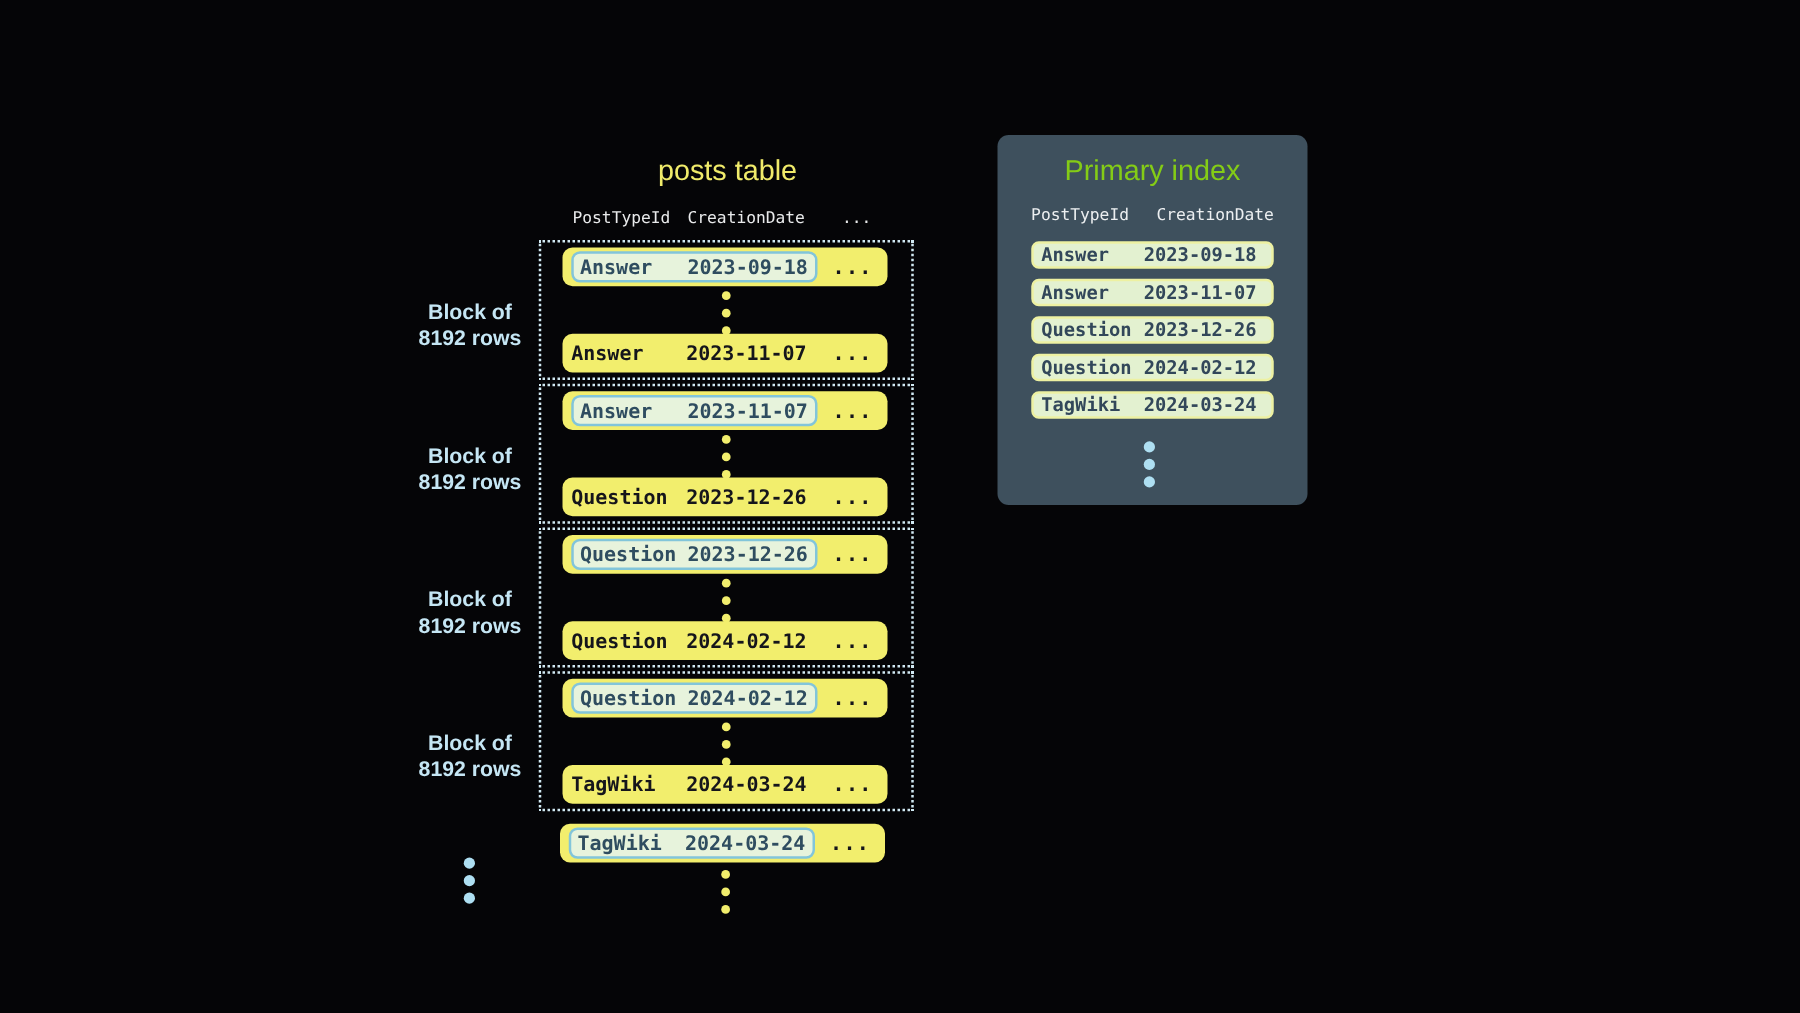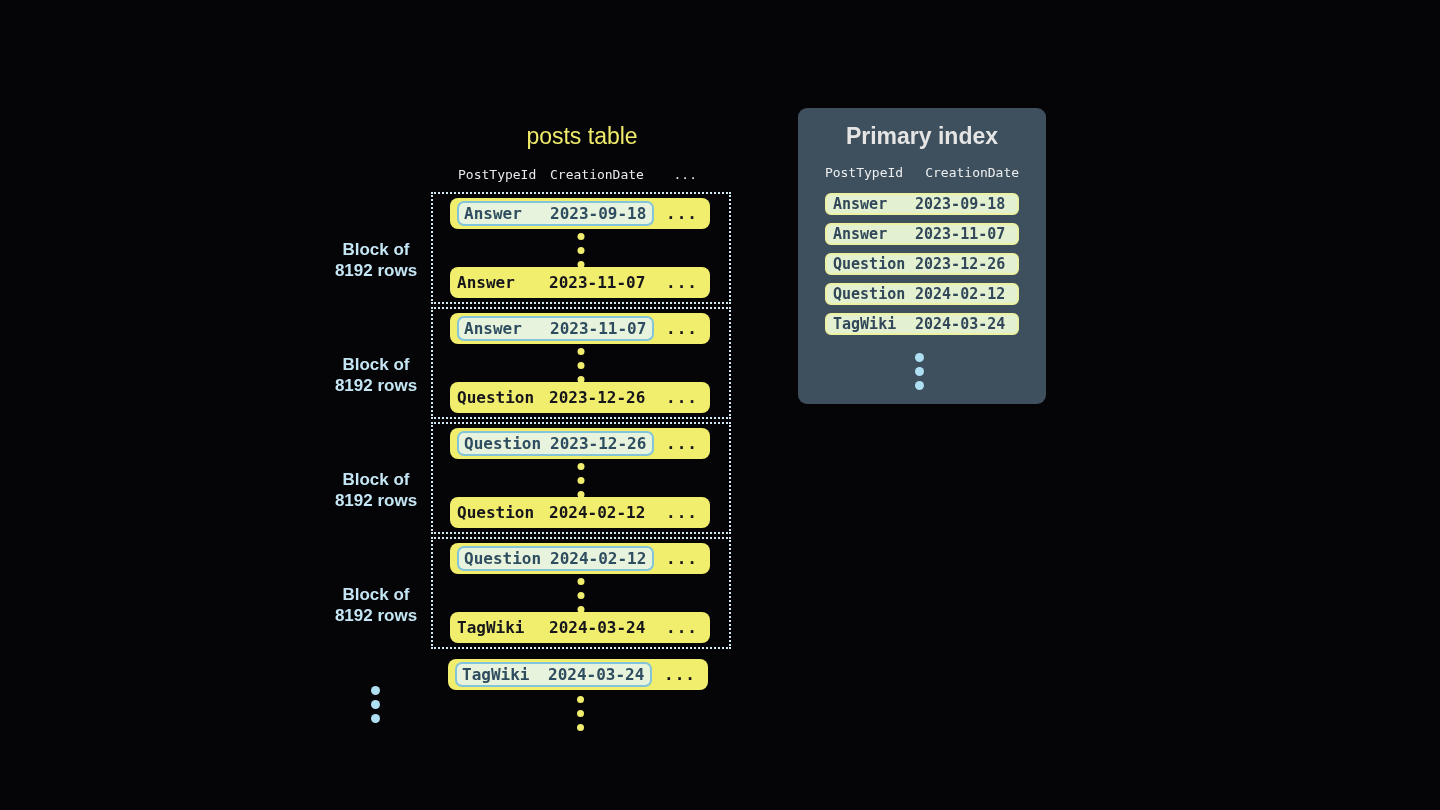--- a/index.html
+++ b/index.html
@@ -64,21 +64,21 @@
   .block .vdots { left:50%; transform:translateX(-50%); top:39px; }
   .vdots-bottom { left:577px; top:696px; }
   .vdots-left { left:371px; top:686px; gap:5px; }
   .vdots-panel { left:915px; top:353px; gap:5px; }
 
   
   .panel {
     position:absolute; left:798px; top:108px; width:248px; height:296px;
     background:#3e505d; border-radius:9px;
   }
-  .panel-title { text-align:center; margin-top:15px; color:#e5e5e5; font-size:23px; font-weight:700; }
+  .panel-title { text-align:center; margin-top:15px; color:#84cc16; font-size:23px; font-weight:400; }
   .panel-headers {
     display:flex; justify-content:center; gap:22px; margin-top:15px;
     color:#eceff1; font-family:"DejaVu Sans Mono", monospace; font-size:13px;
   }
   .index-rows { margin-top:13px; display:flex; flex-direction:column; align-items:center; gap:8px; }
   .index-row {
     width:194px; height:22px; background:#e3f1d0; border:2px solid #edf1a2; border-radius:6px;
     display:flex; align-items:center; padding:0 6px;
     font-family:"DejaVu Sans Mono", monospace; font-weight:bold; font-size:15px; color:#32475a;
   }

